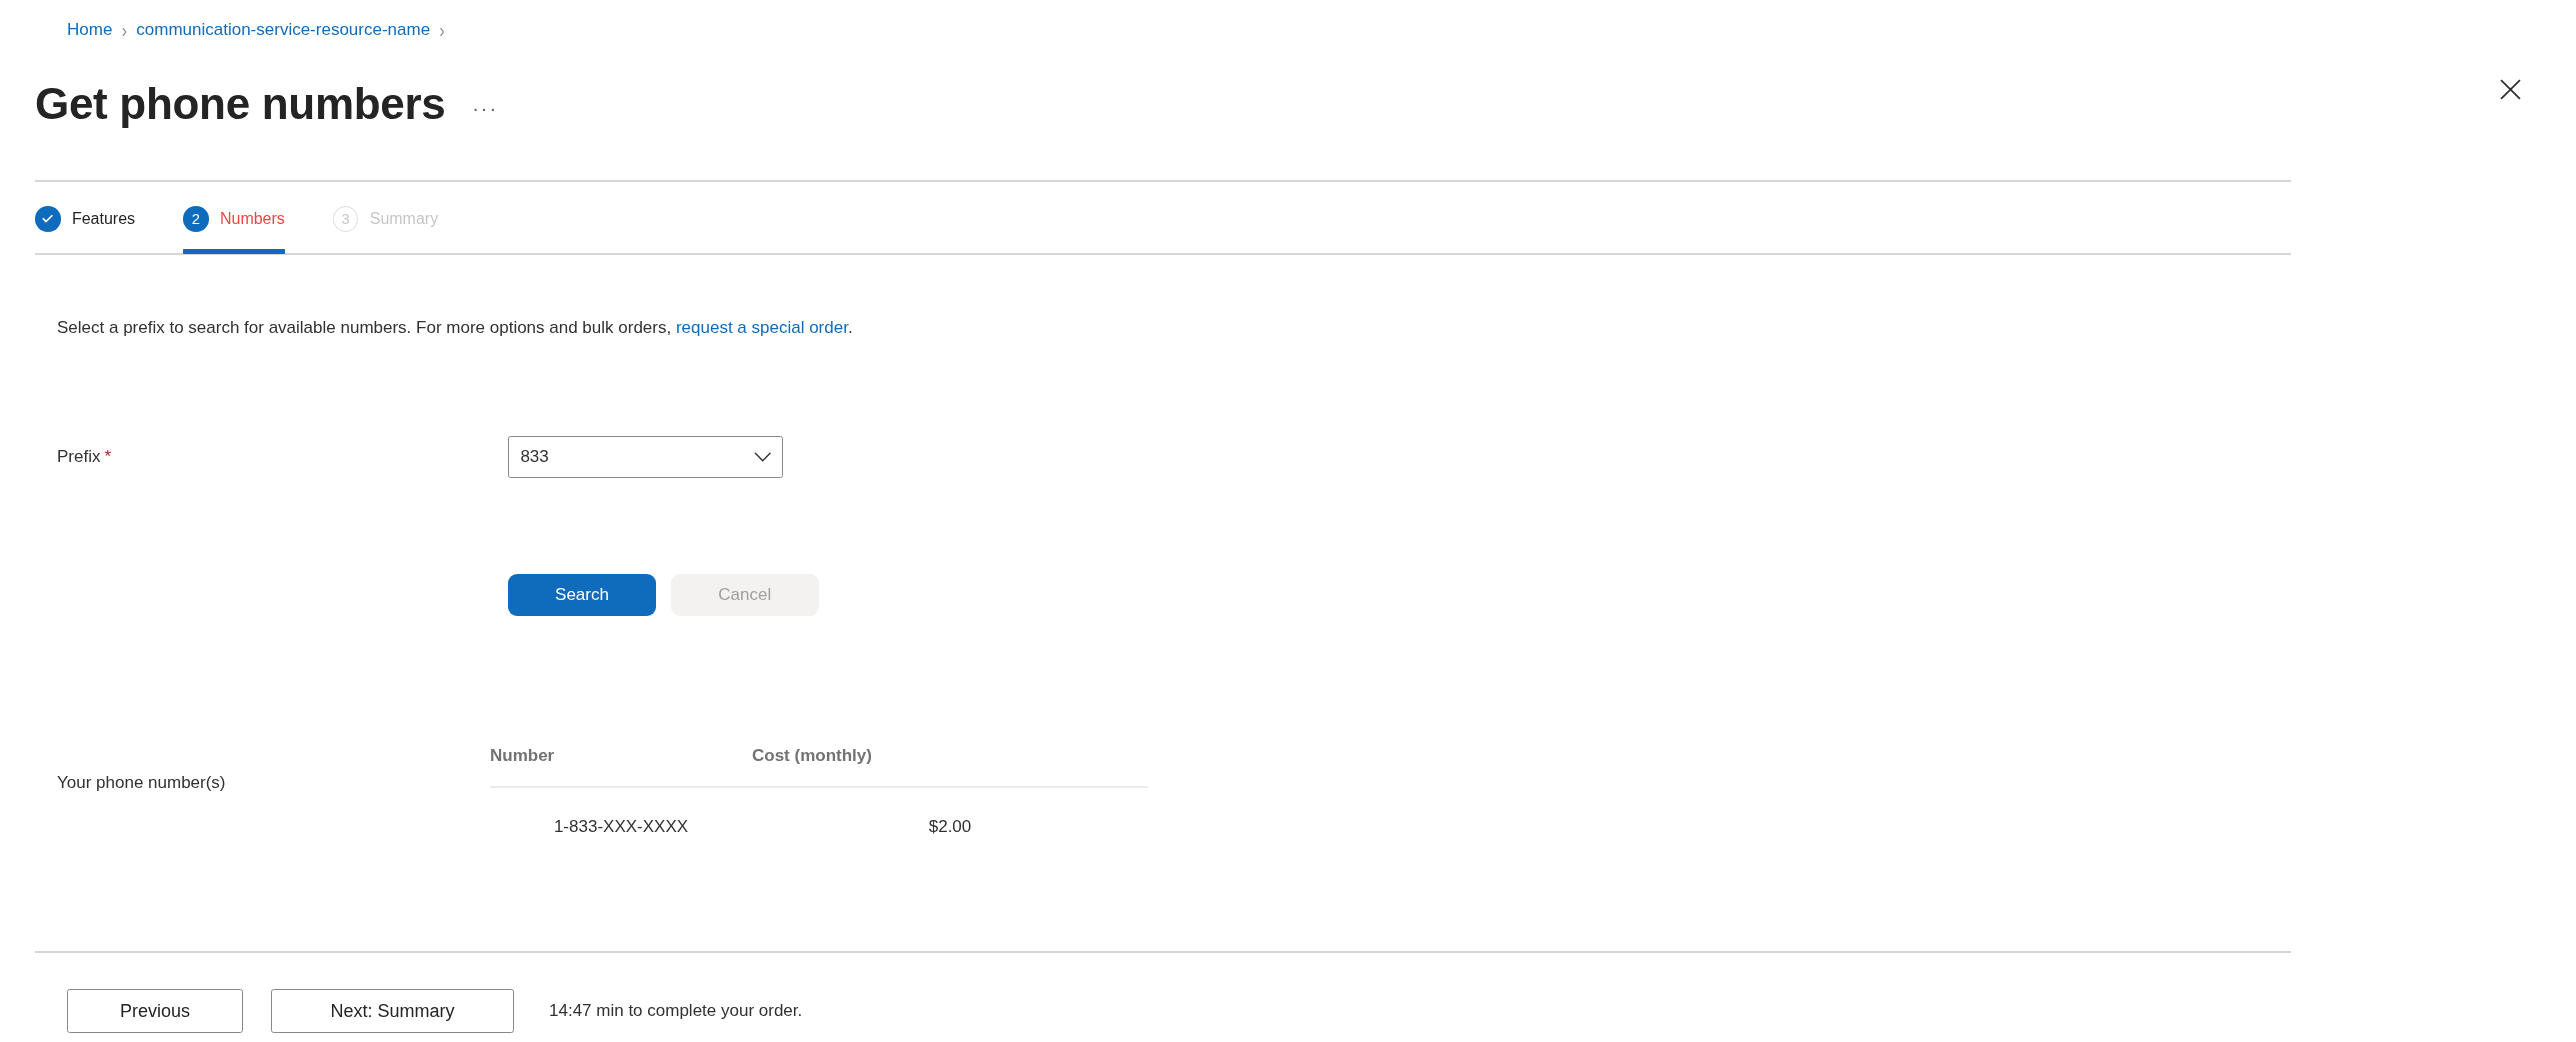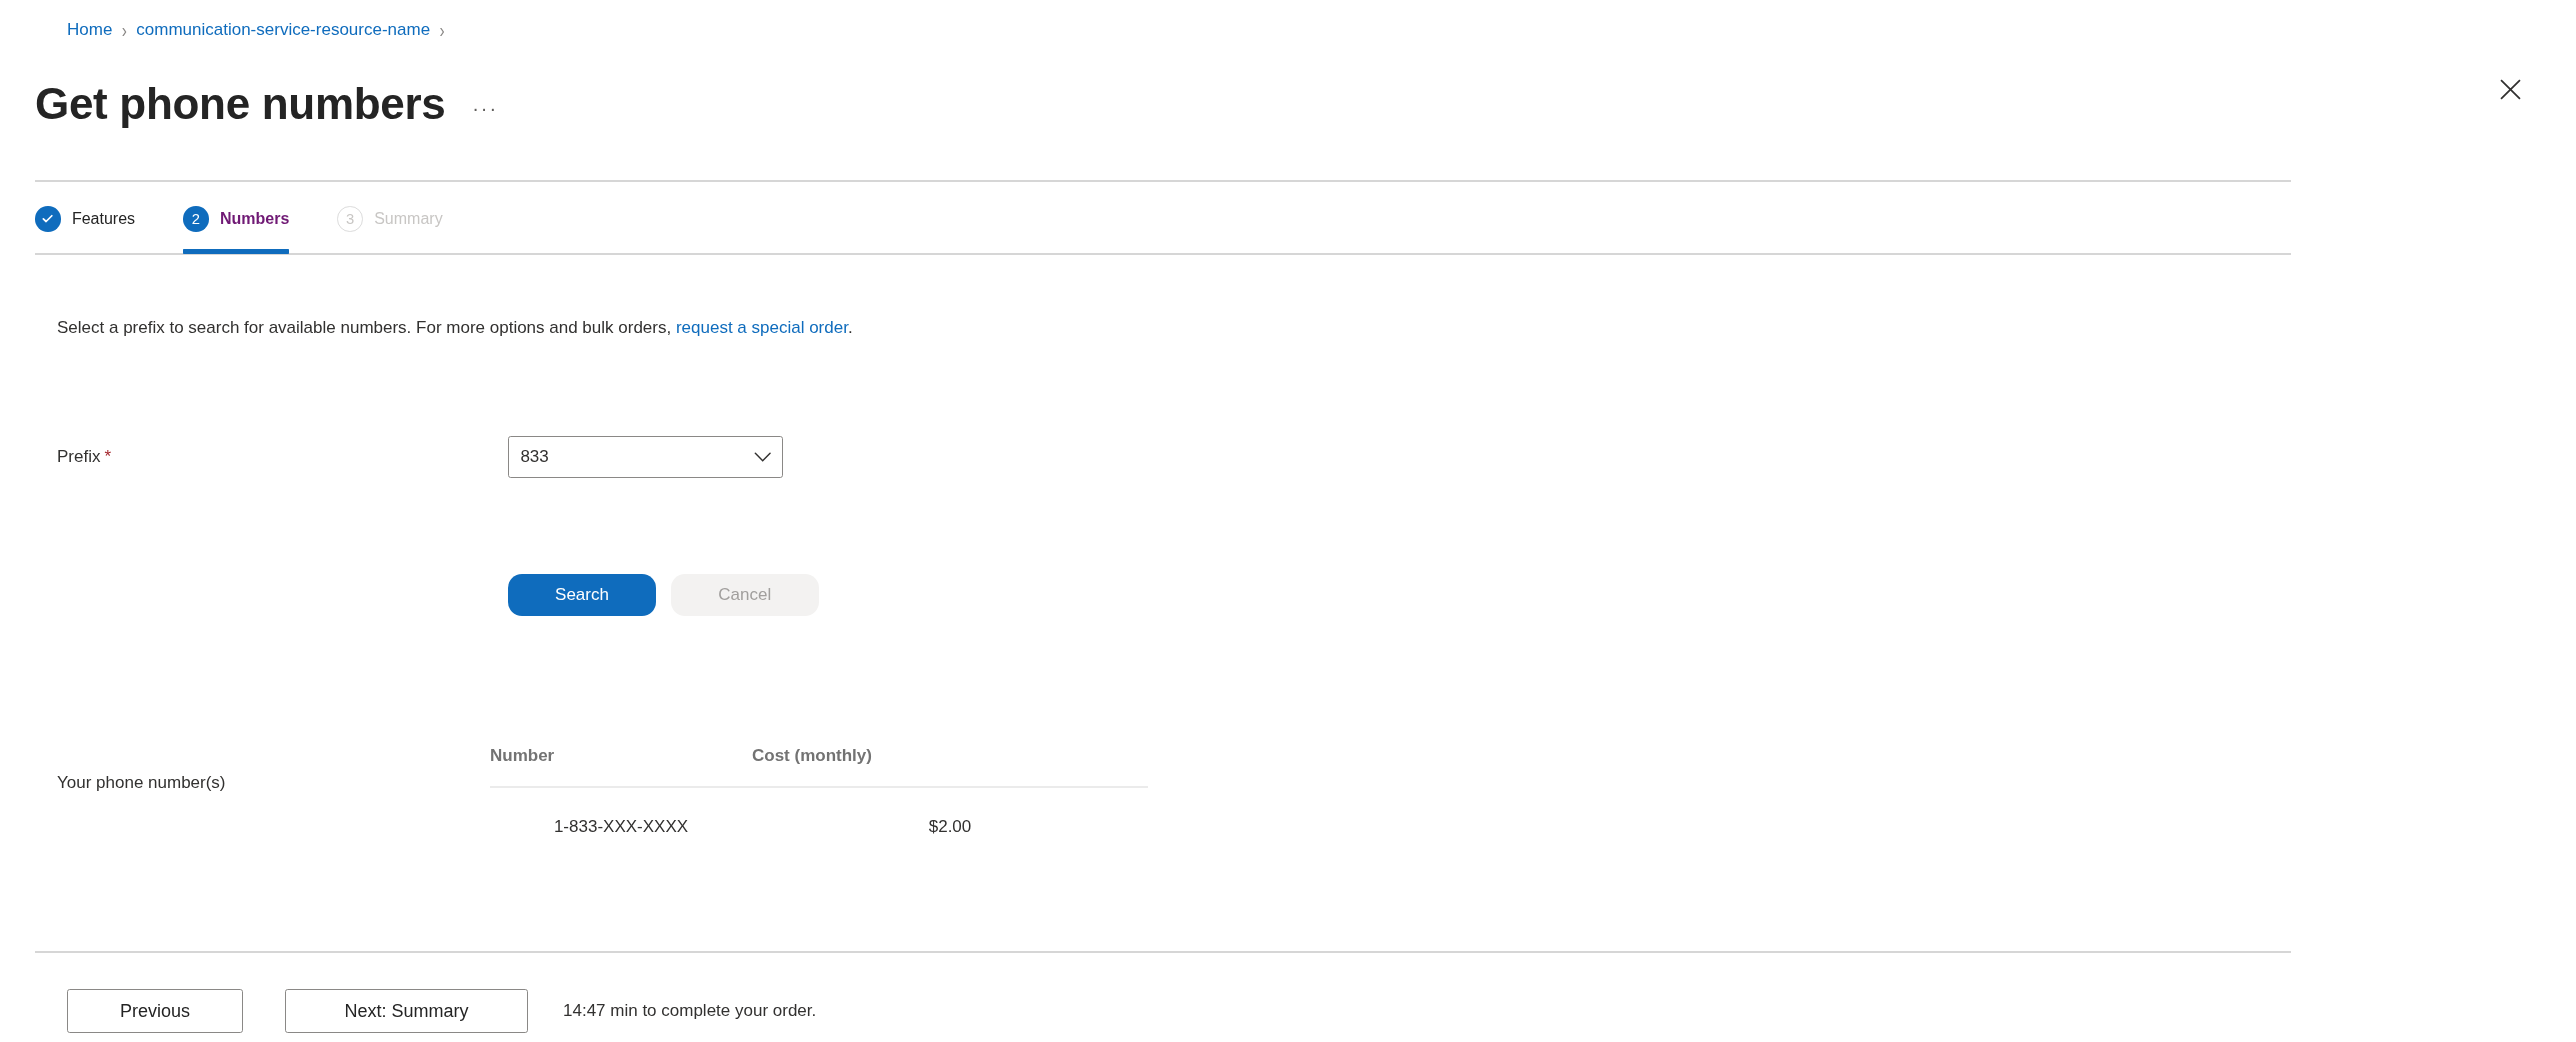--- a/index.html
+++ b/index.html
@@ -142,21 +142,21 @@
     border: 1.3px solid #dcdcdc;
     color: #c8c6c4;
     font-weight: 400;
   }
   .tab-label {
     font-size: 16px;
     white-space: nowrap;
     line-height: 21.5px;
   }
   .tab-label.done      { color: #242424; font-weight: 400; }
-  .tab-label.current   { color: #701a75; font-weight: 700; }
+  .tab-label.current   { color: #ef4444; font-weight: 400; }
   .tab-label.upcoming  { color: #c8c6c4; font-weight: 400; }
   .tab-underline {
     position: absolute;
     left: 0;
     right: 0;
     bottom: -14.8px;
     height: 4.7px;
     background: #0f6cbd;
     border-radius: 0.7px;
   }
@@ -250,21 +250,21 @@
   #action-buttons {
     position: absolute;
     left: 451px;
     top: 272px;
     display: flex;
     align-items: center;
   }
   .btn {
     height: 42px;
     box-sizing: border-box;
-    border-radius: 14px;
+    border-radius: 9px;
     font-size: 17px;
     font-family: "Liberation Sans", sans-serif;
     display: flex;
     align-items: center;
     justify-content: center;
     padding: 0 20px;
     cursor: pointer;
     border: none;
     white-space: nowrap;
   }
@@ -344,21 +344,21 @@
     font-family: "Liberation Sans", sans-serif;
     padding: 0 17.4px;
     display: flex;
     align-items: center;
     justify-content: center;
     cursor: pointer;
     white-space: nowrap;
     box-sizing: border-box;
   }
   #btn-previous { width: 176px; }
-  #btn-next     { width: 243px; margin-left: 42px; }
+  #btn-next     { width: 243px; margin-left: 28px; }
   #footer-status {
     margin-left: 35px;
     font-size: 17px;
     line-height: 20px;
     color: #323130;
     white-space: nowrap;
   }
 </style>
 </head>
 <body>

